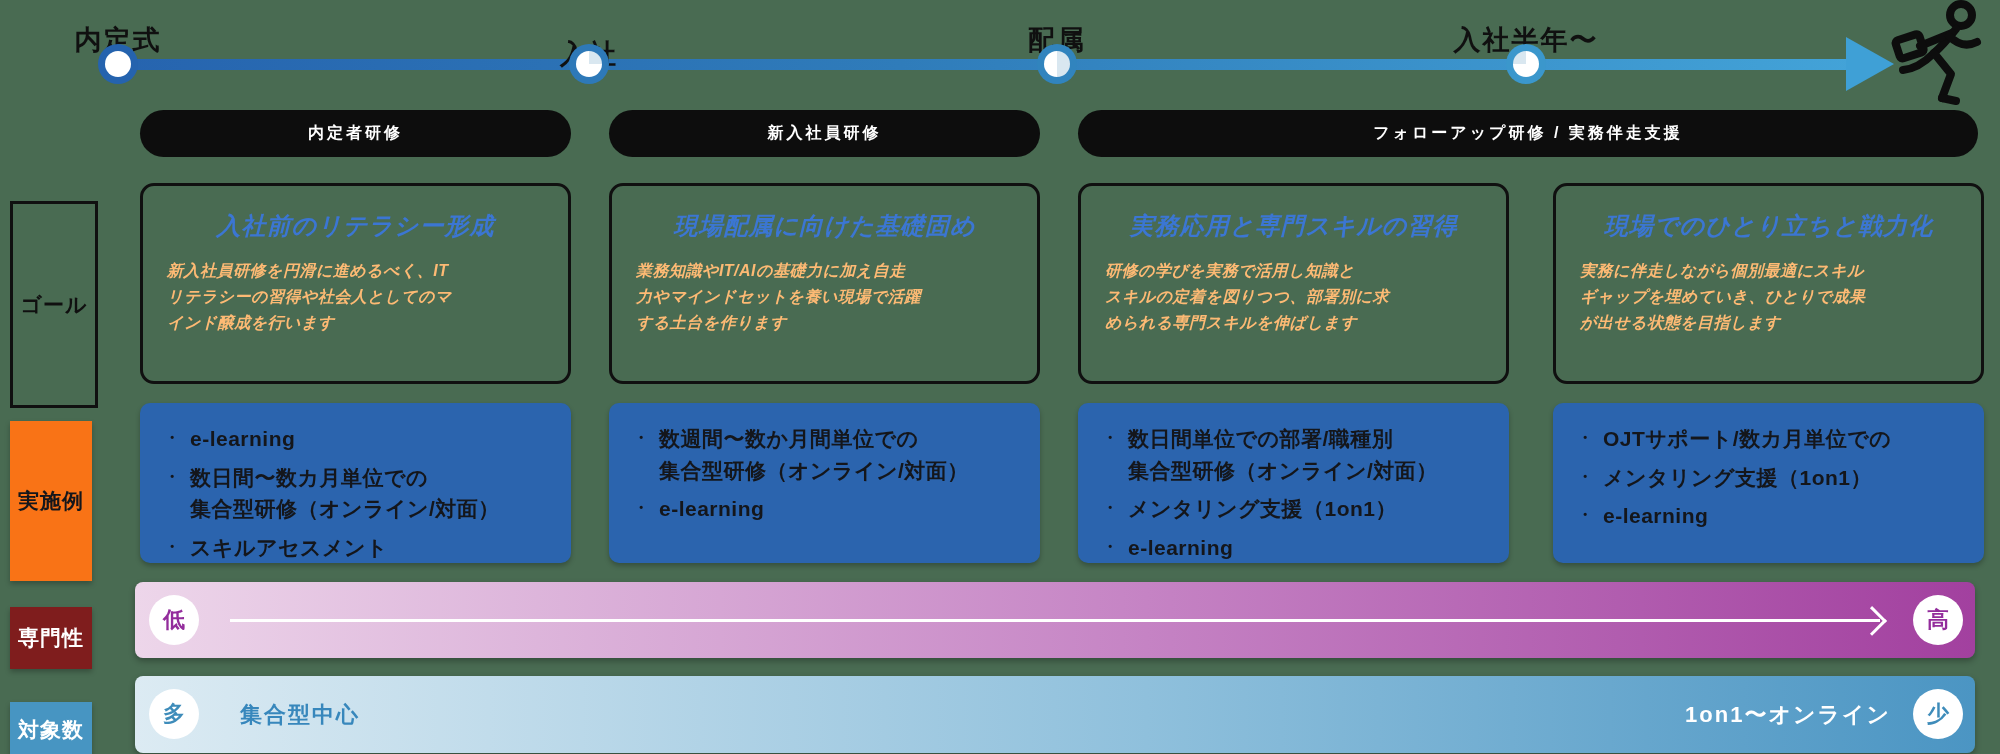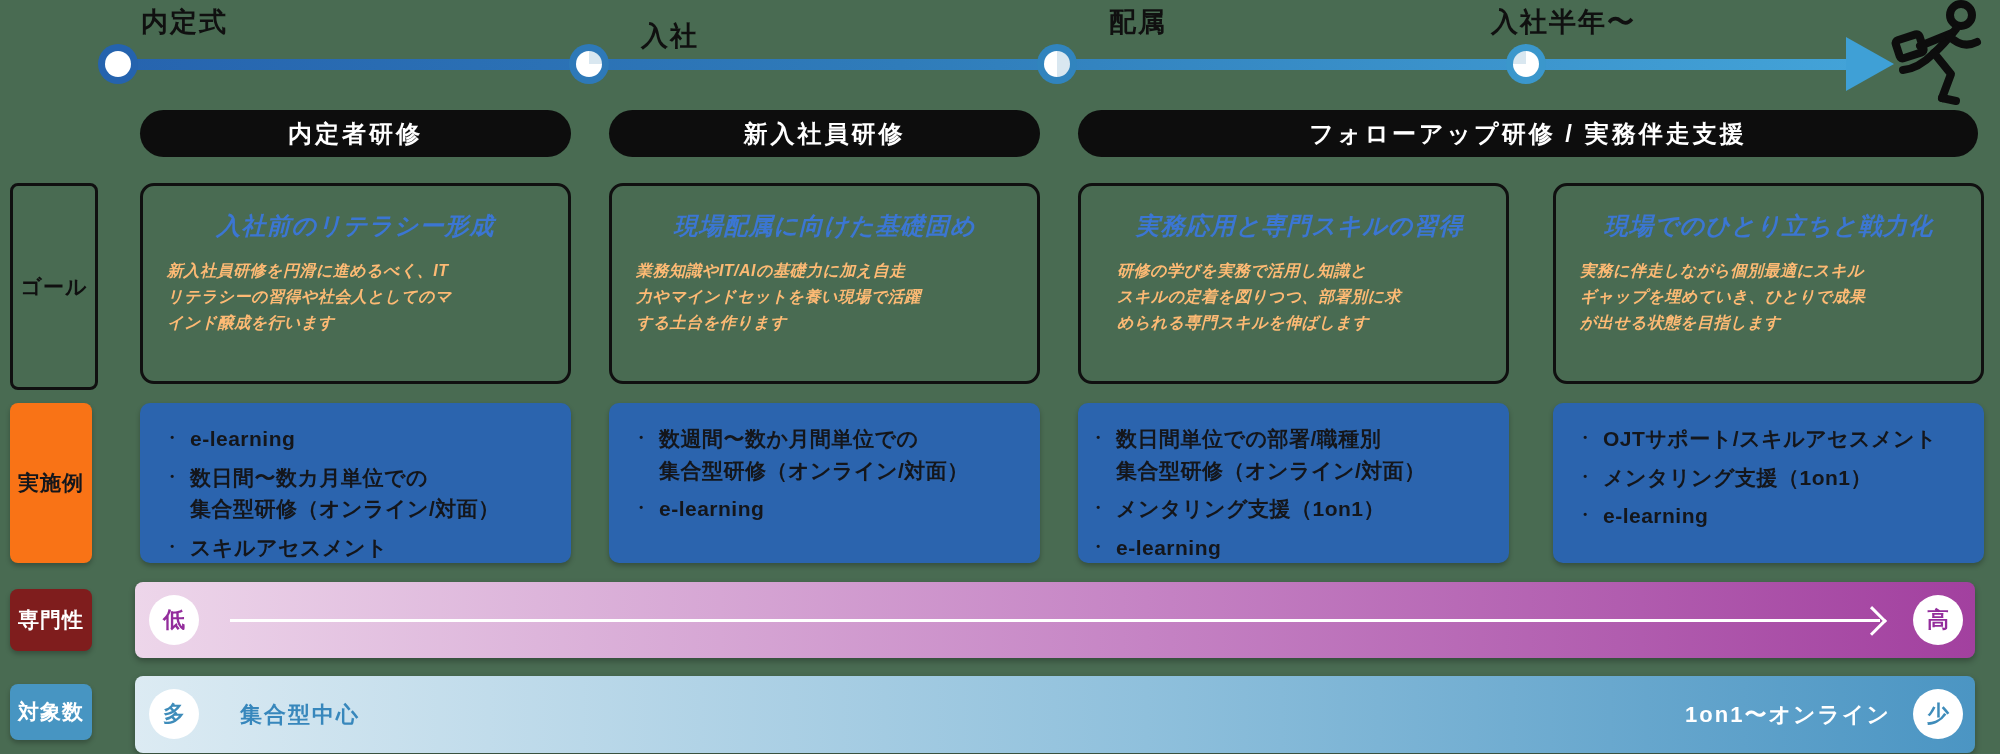--- a/index.html
+++ b/index.html
@@ -13,56 +13,56 @@
     border-left:48px solid #3FA0D6;border-top:27px solid transparent;border-bottom:27px solid transparent;}
   .tl-dot{position:absolute;width:40px;height:40px;border-radius:50%;top:44px;}
   .tl-dot .inner{position:absolute;left:7px;top:7px;width:26px;height:26px;border-radius:50%;background:#fff;}
   .dot0{left:98px;background:#2563AE;}
   .dot1{left:569px;background:#2E79B8;}
   .dot2{left:1037px;background:#3184BE;}
   .dot3{left:1506px;background:#3B97CC;}
   .dot1 .inner{background:conic-gradient(#D9E7F0 0 25%,#fff 25% 100%);}
   .dot2 .inner{background:conic-gradient(#D9E7F0 0 50%,#fff 50% 100%);}
   .dot3 .inner{background:conic-gradient(#fff 0 75%,#D9E7F0 75% 100%);}
-  .tl-label{position:absolute;top:4px;width:220px;text-align:right;font-size:27px;font-weight:bold;color:#101010;letter-spacing:2px;}
+  .tl-label{position:absolute;top:22px;width:220px;text-align:center;font-size:27px;font-weight:bold;color:#101010;letter-spacing:2px;}
   .ml0{left:8px;}.ml1{left:479px;margin-top:14px;}.ml2{left:947px;}.ml3{left:1416px;}
 
   .runner{position:absolute;left:1882px;top:0px;}
 
   
   .pill{position:absolute;top:110px;height:47px;background:#0D0D0D;border-radius:24px;
-    color:#fff;font-size:24px;font-weight:bold;letter-spacing:3px;
+    color:#fff;font-size:16px;font-weight:bold;letter-spacing:3px;
     display:flex;align-items:center;justify-content:center;}
   .pill0{left:140px;width:431px;}
   .pill1{left:609px;width:431px;}
   .pill2{left:1078px;width:900px;}
 
   
-  .rowlab{position:absolute;left:10px;width:82px;border-radius:8px;
+  .rowlab{position:absolute;left:10px;width:82px;border-radius:0;
     display:flex;align-items:center;justify-content:center;
-    font-size:21px;font-weight:bold;letter-spacing:1px;}
+    font-size:21px;font-weight:bold;letter-spacing:1px;margin-top:18px;}
   .lab-goal{top:183px;height:201px;border:3px solid #101010;color:#101010;background:transparent;}
   .lab-ex{top:403px;height:160px;background:#f97316;color:#14161B;box-shadow:0 3px 5px rgba(0,0,0,.25);}
   .lab-sp{top:589px;height:62px;background:#7f1d1d;color:#fff;box-shadow:0 3px 5px rgba(0,0,0,.25);}
   .lab-au{top:684px;height:56px;background:#4795C2;color:#fff;box-shadow:0 3px 5px rgba(0,0,0,.25);}
 
   
   .goal{position:absolute;top:183px;height:201px;width:431px;border:3px solid #101010;border-radius:14px;box-sizing:border-box;font-style:italic;}
   .goal-title{margin-top:24px;text-align:center;font-size:24px;font-weight:bold;color:#3B76D3;letter-spacing:1px;}
   .goal-body{margin:16px 24px 0 24px;font-size:16px;font-weight:bold;color:#fdba74;
     line-height:1.62;white-space:pre-line;letter-spacing:.5px;}
 
   
   .exbox{position:absolute;top:403px;height:160px;width:431px;background:#2B64AE;border-radius:10px;
     box-sizing:border-box;padding:20px 14px 0 24px;box-shadow:0 3px 5px rgba(0,0,0,.25);}
   .ex-item{display:flex;font-size:21px;font-weight:bold;color:#14161B;line-height:1.5;margin-bottom:7px;letter-spacing:.5px;}
   .ex-item .bullet{width:26px;flex:none;font-size:16px;padding-top:3px;}
   .ex-item .ex-text{white-space:pre-line;}
 
-  .c0{left:140px;}.c1{left:609px;}.c2{left:1078px;padding-left:12px;}.c3{left:1547px;margin-left:6px;}
+  .c0{left:140px;}.c1{left:609px;}.c2{left:1078px;}.c3{left:1547px;margin-left:6px;}
 
   
   .bar{position:absolute;left:135px;width:1840px;border-radius:8px;box-shadow:0 3px 6px rgba(0,0,0,.3);}
   .bar-sp{top:582px;height:76px;background:linear-gradient(90deg,#EDD6EA 0%,#C583C4 55%,#A2409F 100%);}
   .bar-au{top:676px;height:77px;background:linear-gradient(90deg,#DCEBF3 0%,#8FC0DC 55%,#4B95C3 100%);}
   .bar-circle{position:absolute;width:50px;height:50px;border-radius:50%;background:#fff;
     display:flex;align-items:center;justify-content:center;font-size:22px;font-weight:bold;}
   .circ-left{left:14px;top:13px;}
   .circ-right{right:12px;top:13px;}
   .bar-sp .bar-circle{color:#932C9C;}
@@ -185,21 +185,21 @@
         <span class="ex-text">メンタリング支援（1on1）</span>
       </div>
       <div class="ex-item">
         <span class="bullet">・</span>
         <span class="ex-text">e-learning</span>
       </div>
     </div>
   <div class="exbox c3">
       <div class="ex-item">
         <span class="bullet">・</span>
-        <span class="ex-text">OJTサポート/スキルアセスメント</span>
+        <span class="ex-text">OJTサポート/数カ月単位での</span>
       </div>
       <div class="ex-item">
         <span class="bullet">・</span>
         <span class="ex-text">メンタリング支援（1on1）</span>
       </div>
       <div class="ex-item">
         <span class="bullet">・</span>
         <span class="ex-text">e-learning</span>
       </div>
     </div>

